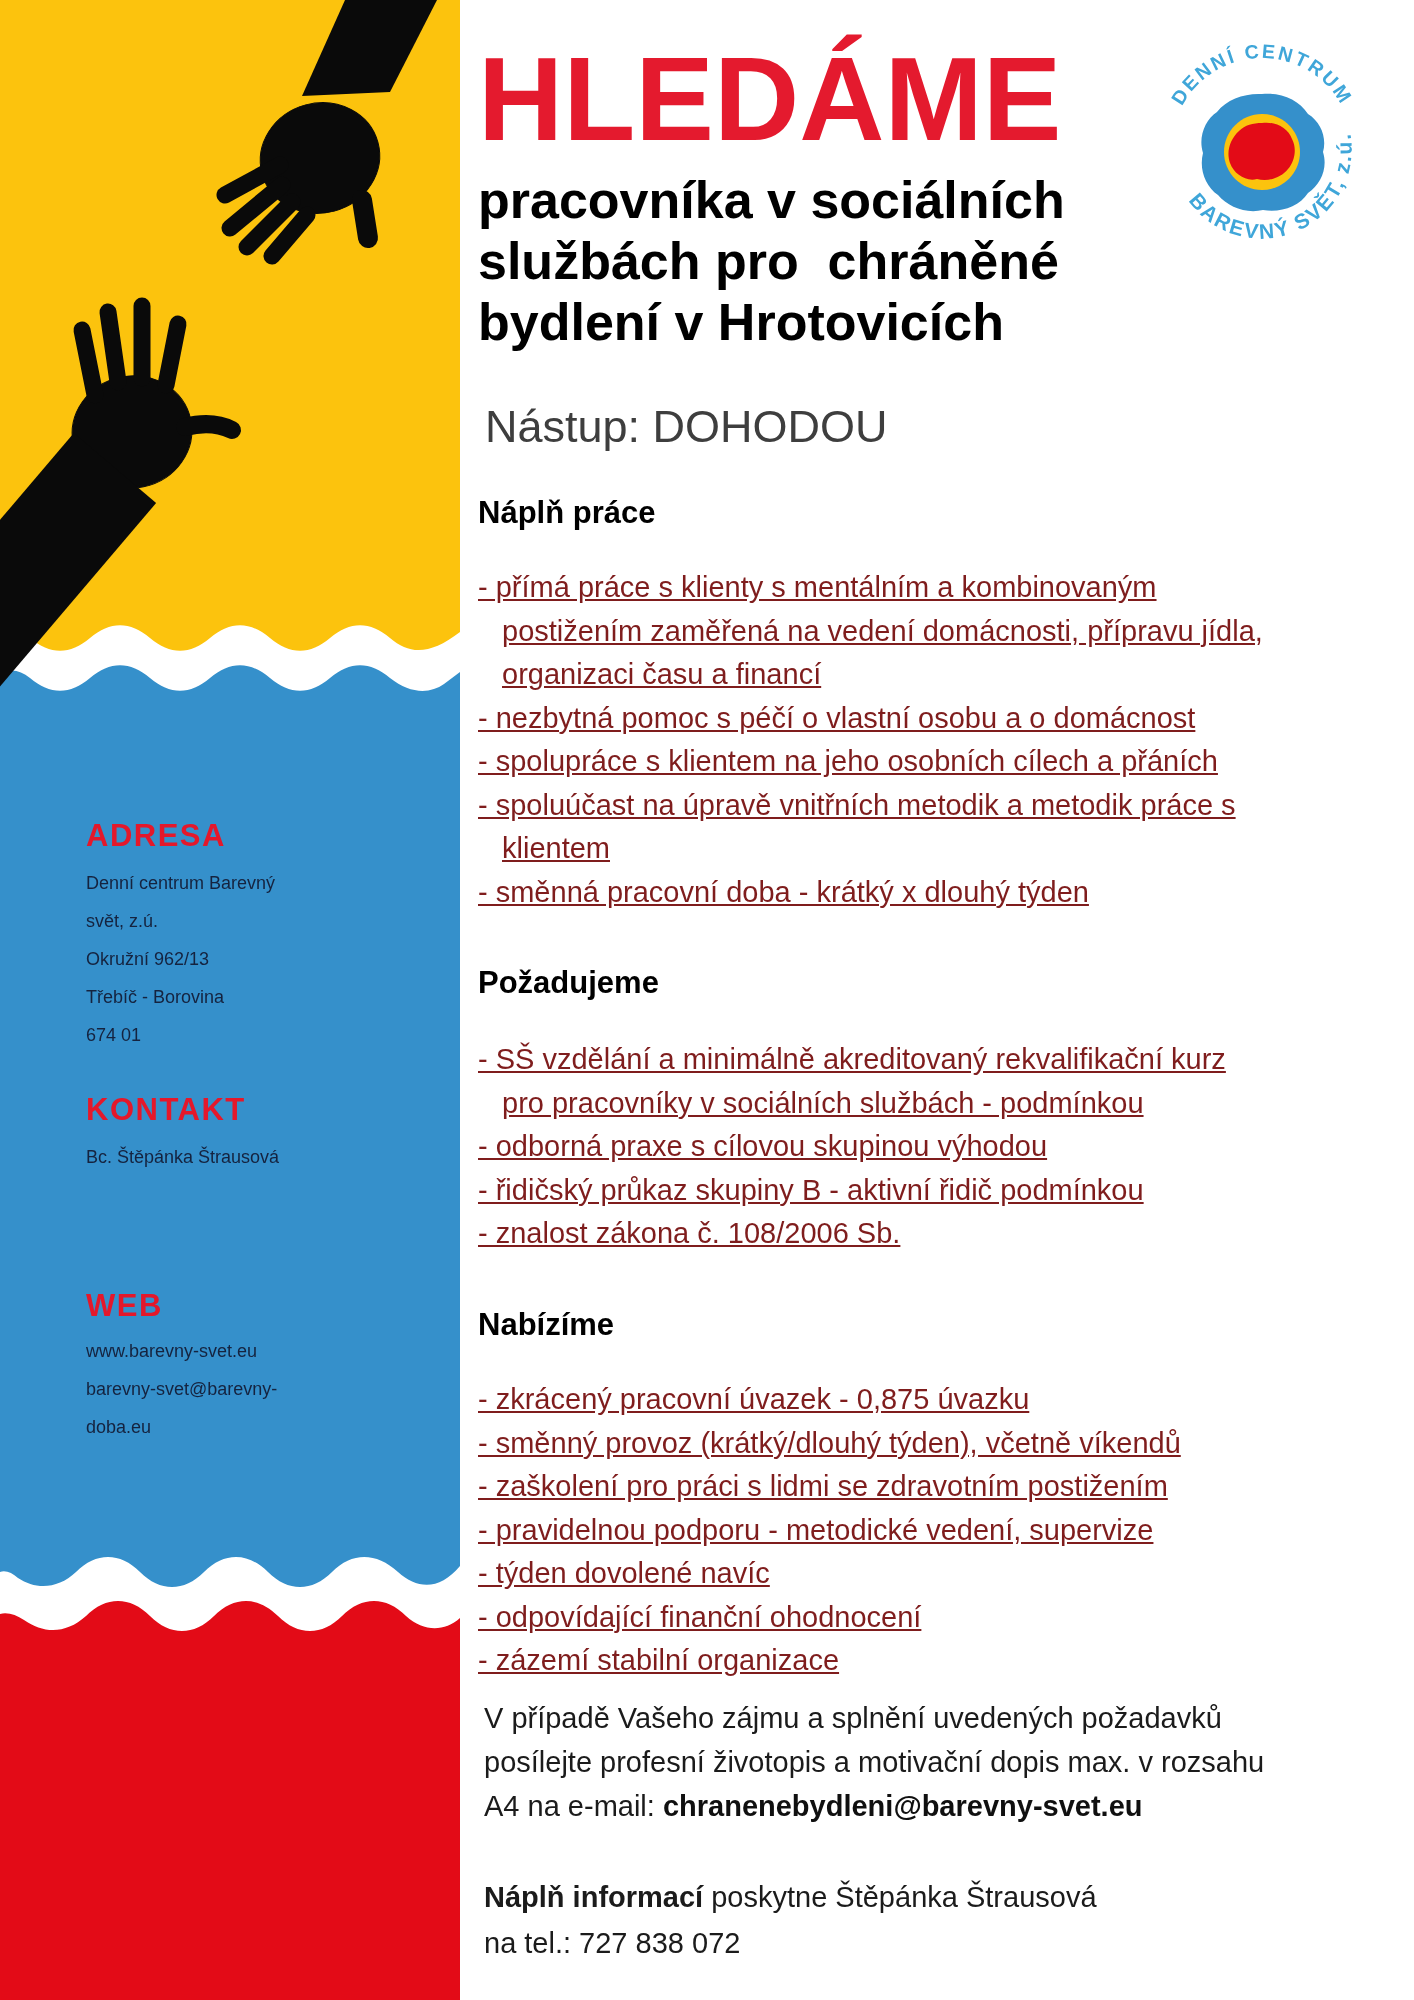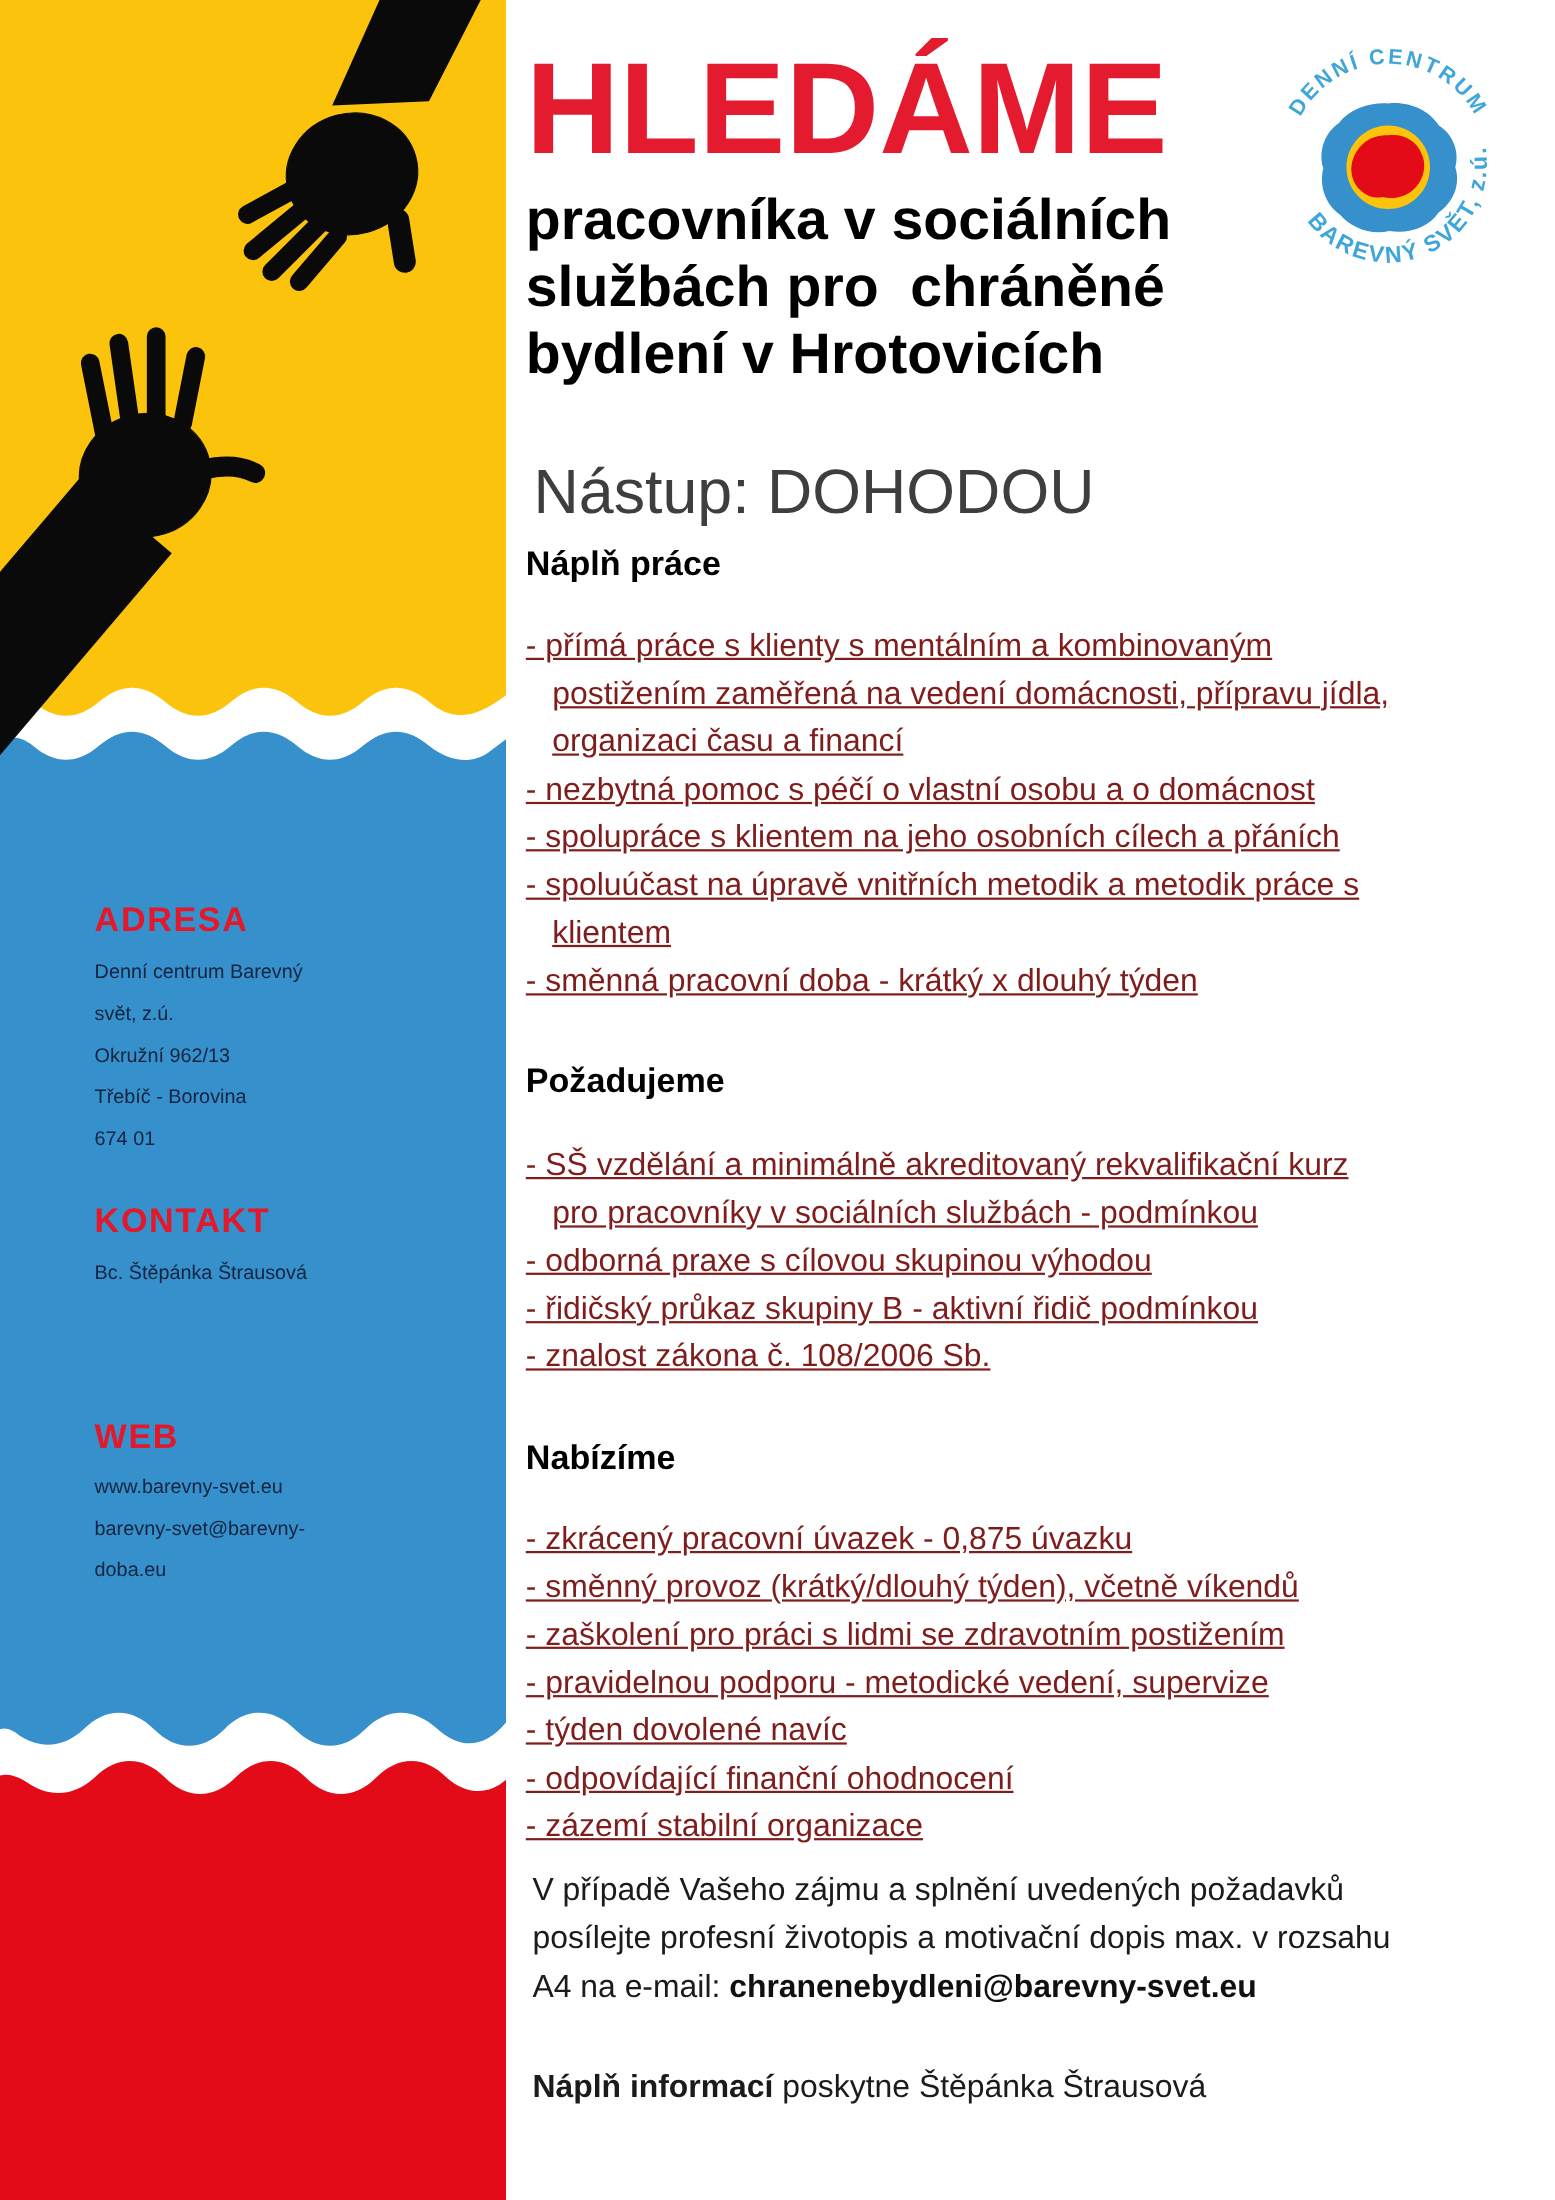--- a/index.html
+++ b/index.html
@@ -22,21 +22,21 @@
     position:absolute; left:478px; top:38px;
     color:#E41A2E; font-size:118px; font-weight:bold; line-height:1.05;
     letter-spacing:0px; white-space:pre;
   }
   .subtitle { position:absolute; left:478px; top:170px; }
   .subtitle .sub-line {
     color:#000000; font-size:52px; font-weight:bold; line-height:61px; white-space:pre;
   }
   .start-line {
     position:absolute; left:485px; top:394px;
-    color:#3E3E3E; font-size:57px; font-weight:normal; line-height:66px; white-space:pre;margin-top:20px;
+    color:#3E3E3E; font-size:45px; font-weight:normal; line-height:66px; white-space:pre;
   }
   .sec-head {
     position:absolute; left:478px;
     color:#000000; font-size:31px; font-weight:bold; line-height:38px;text-align:right;
   }
   .blist { position:absolute; left:478px; width:790px; }
   .li {
     color:#7f1d1d; font-size:29px; line-height:43.5px;
     padding-left:24px; text-indent:-24px;text-decoration:underline;
   }
@@ -207,15 +207,16 @@
     <div class="li">- odpovídající finanční ohodnocení</div>
     <div class="li">- zázemí stabilní organizace</div>
   </div>
 
   <div class="closing-p" style="top:1696px">
     <span>V případě Vašeho zájmu a splnění uvedených požadavků posílejte profesní životopis a motivační dopis max. v rozsahu A4 na e-mail: </span><strong>chranenebydleni@barevny-svet.eu</strong>
   </div>
 
   <div class="closing-p" style="top:1874px">
     <div class="info-line"><span class="bold">Náplň informací</span><span> poskytne Štěpánka Štrausová</span></div>
+    <div class="info-line bold">na tel.: 727 838 072</div>
   </div>
 
 </div>
 
 </body></html>

